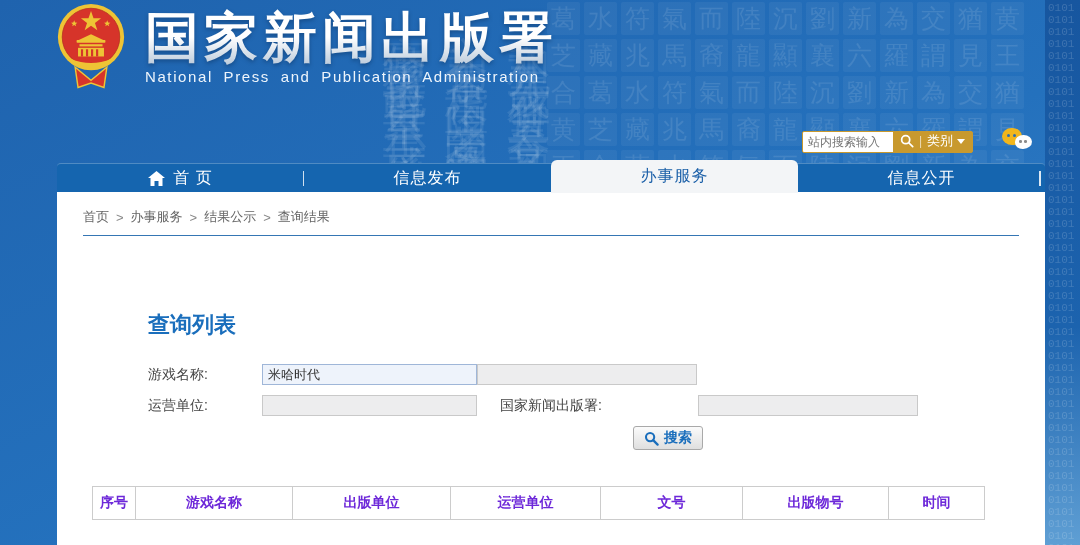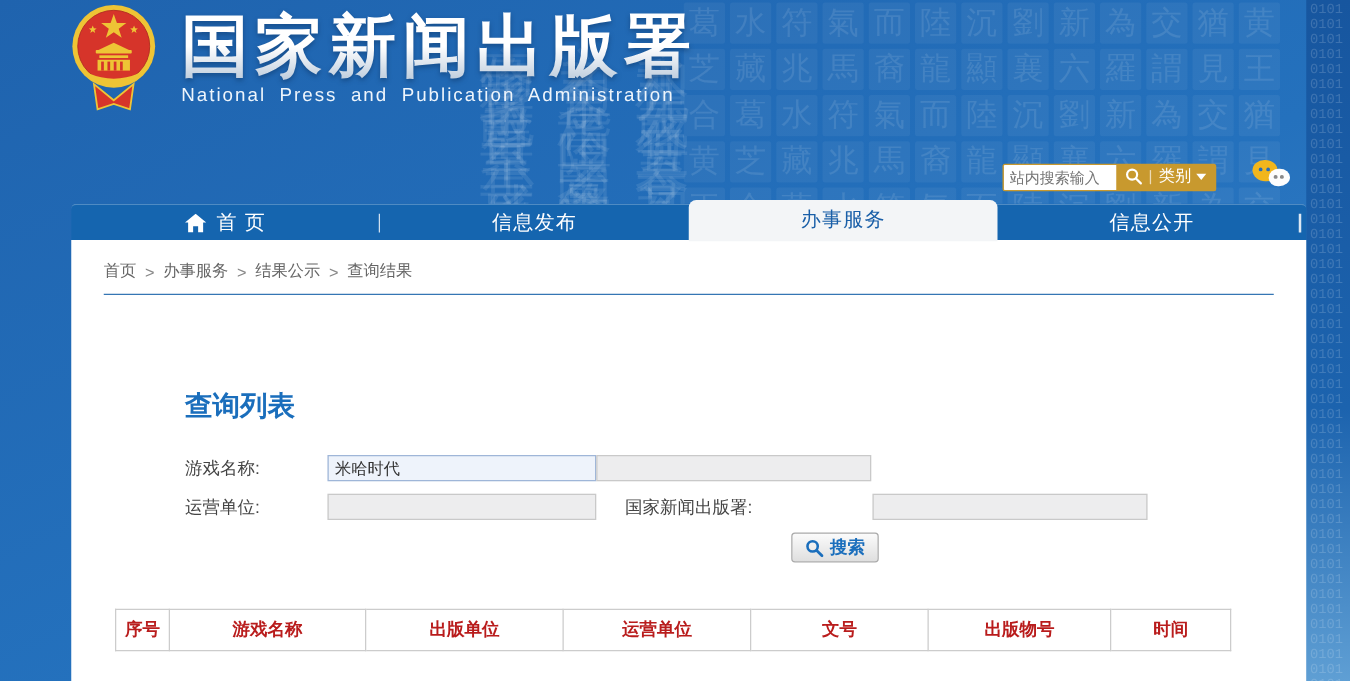--- a/index.html
+++ b/index.html
@@ -114,21 +114,21 @@
   .search-btn {
     height:24px; padding:0 10px; display:inline-flex; align-items:center; gap:5px;
     background:linear-gradient(180deg,#fbfbfb,#dfdfdf); border:1px solid #a9a9a9; border-radius:3px;
     font-size:14px; font-weight:bold; color:#1a6ebc; cursor:pointer;
     font-family:"Liberation Sans","DejaVu Sans",sans-serif;
   }
 
   .rtable { margin:36px 0 0 35px; border-collapse:collapse; table-layout:fixed; }
   .rtable th {
     border:1px solid #ccc; height:33px; font-size:14px; font-weight:bold;
-    color:#b91c1c; text-align:center; background:#fff; padding:0 4px;
+    color:#6d28d9; text-align:center; background:#fff; padding:0 4px;
   }
 </style>
 </head>
 <body>
 
 <div class="deco-calligraphy">永和九年歲在癸丑暮春之初會于會稽山陰之蘭亭修禊事也群賢畢至少長咸集此地有崇山峻嶺茂林修竹永和九年歲在癸丑暮春之初會于會稽山陰之蘭亭修禊事也群賢畢至少長咸集此地有崇山峻嶺茂林修竹永和九年歲在癸丑暮春之初會于會稽山陰之蘭亭修禊事也群賢畢至少長咸集此地有崇山峻嶺茂林修竹</div>
 <div class="deco-seals">
     <i>葛</i>
     <i>水</i>
     <i>符</i>

